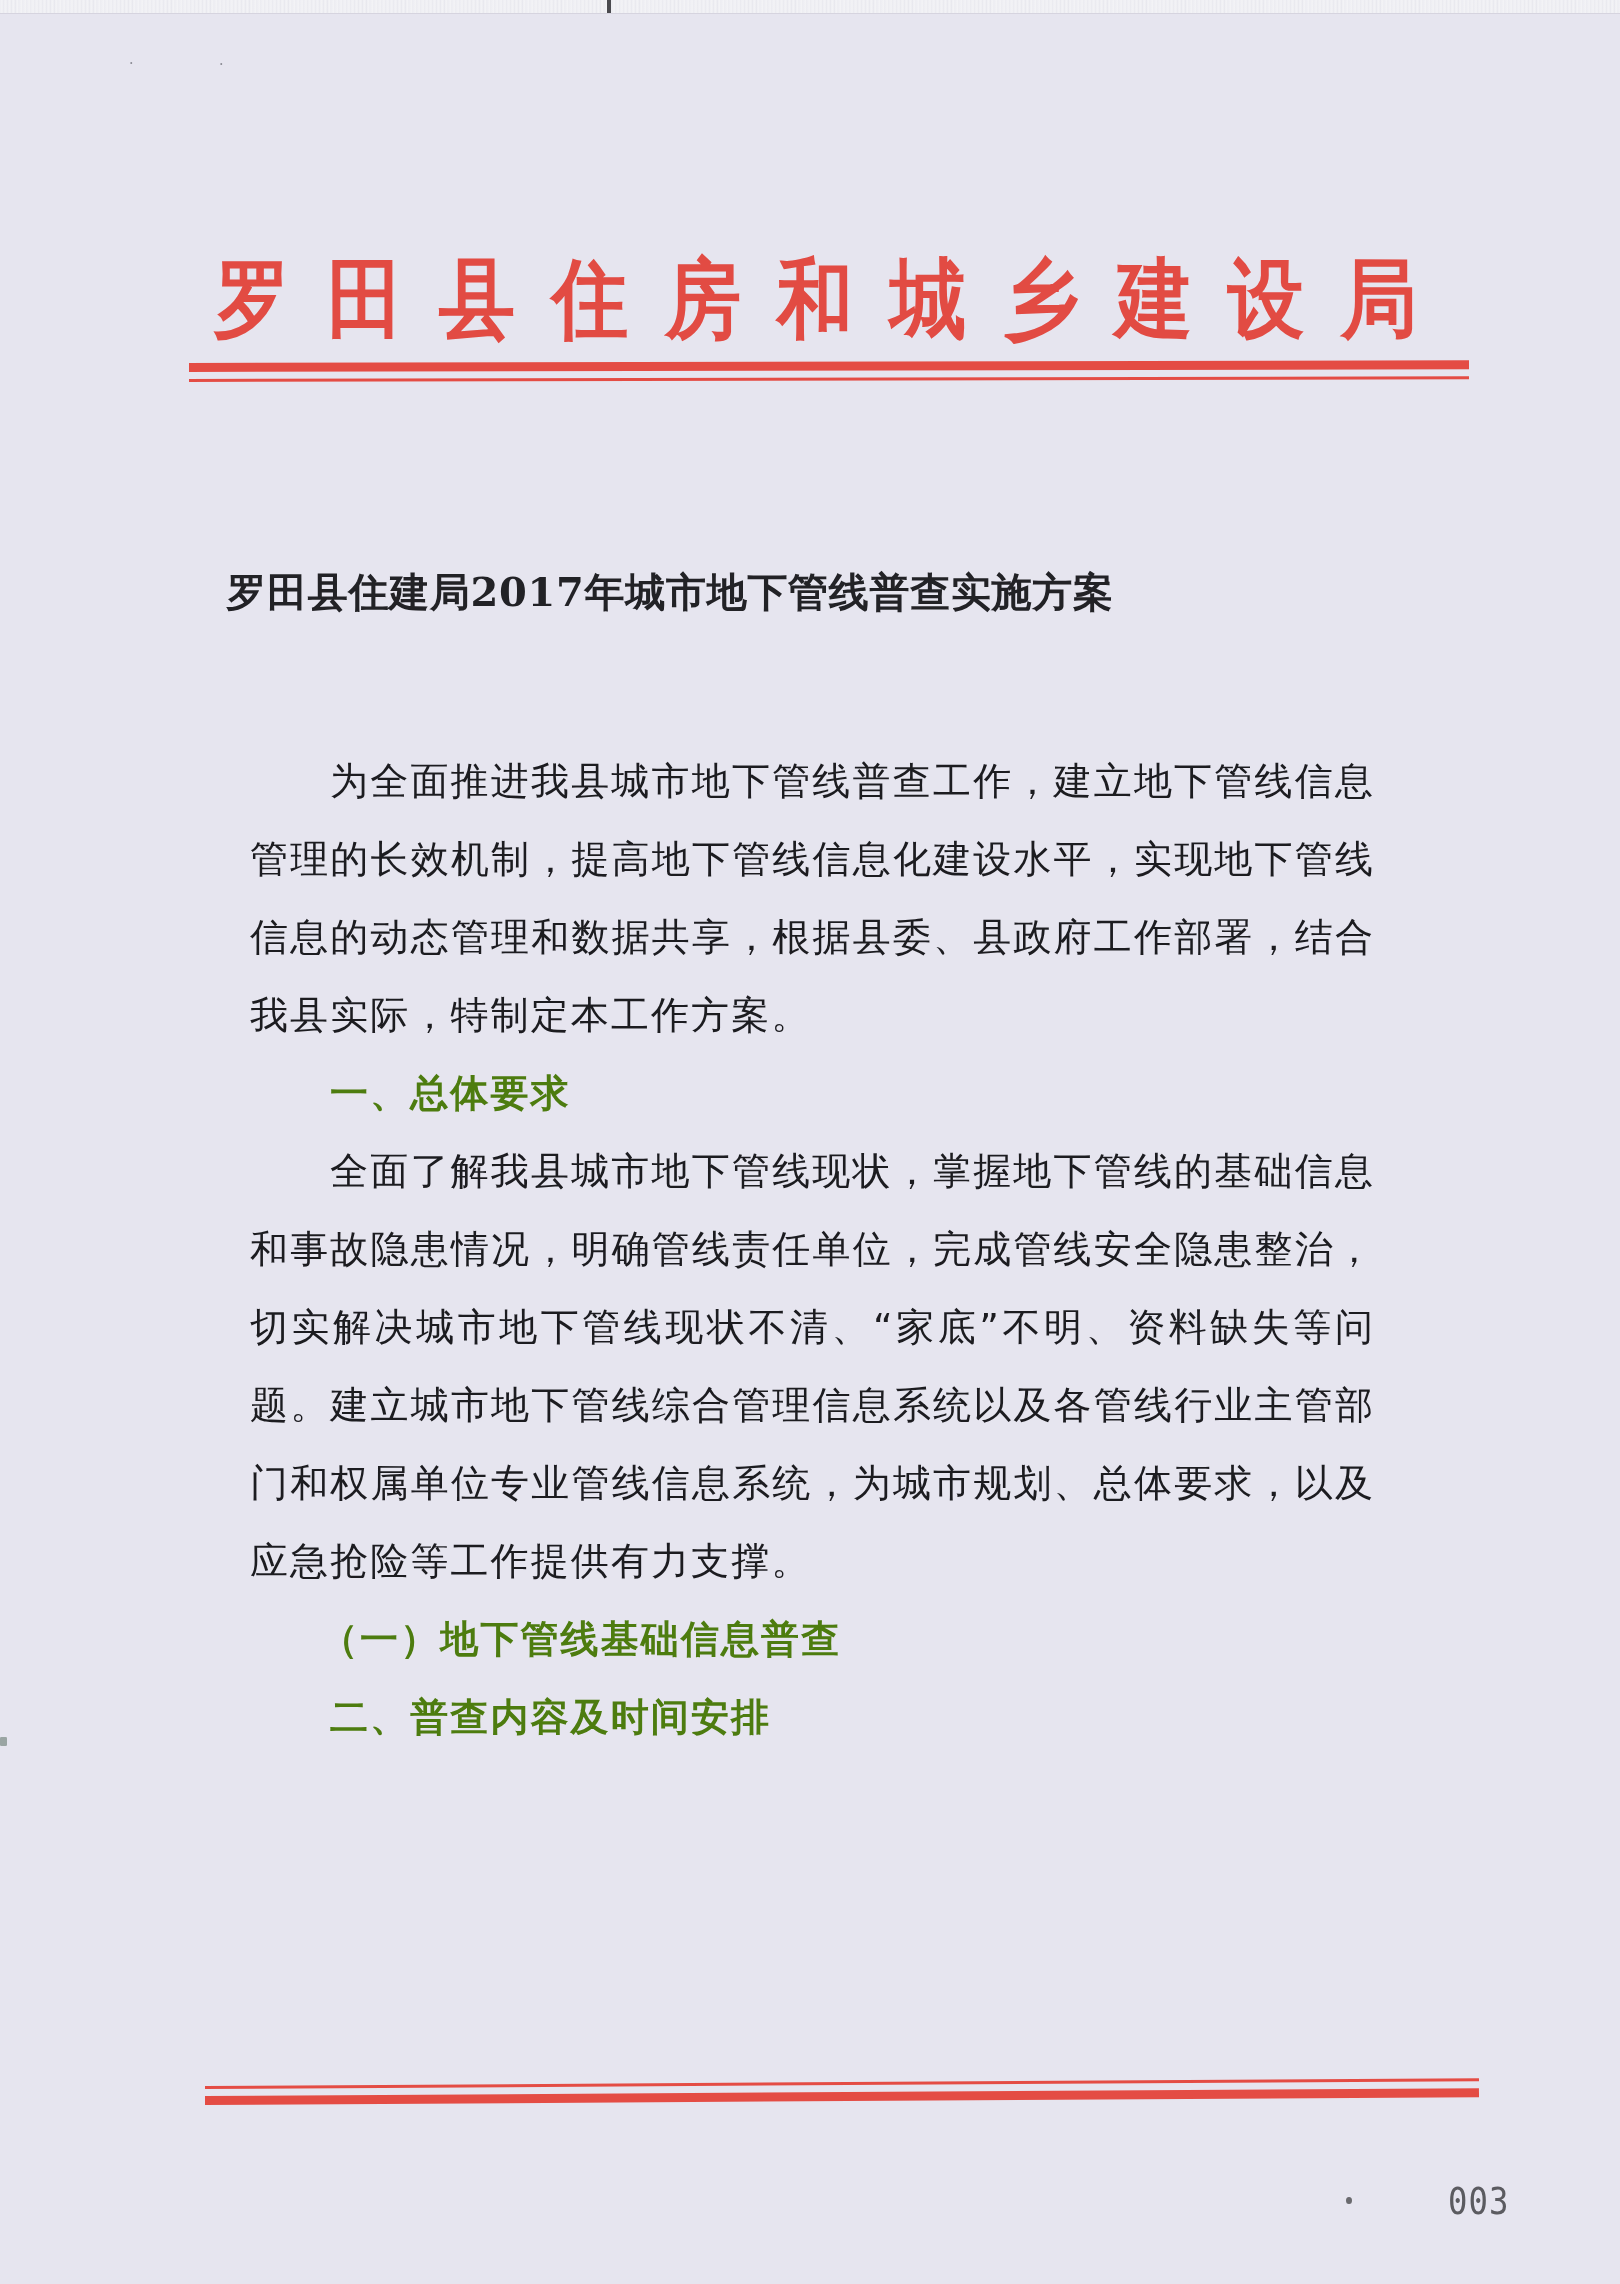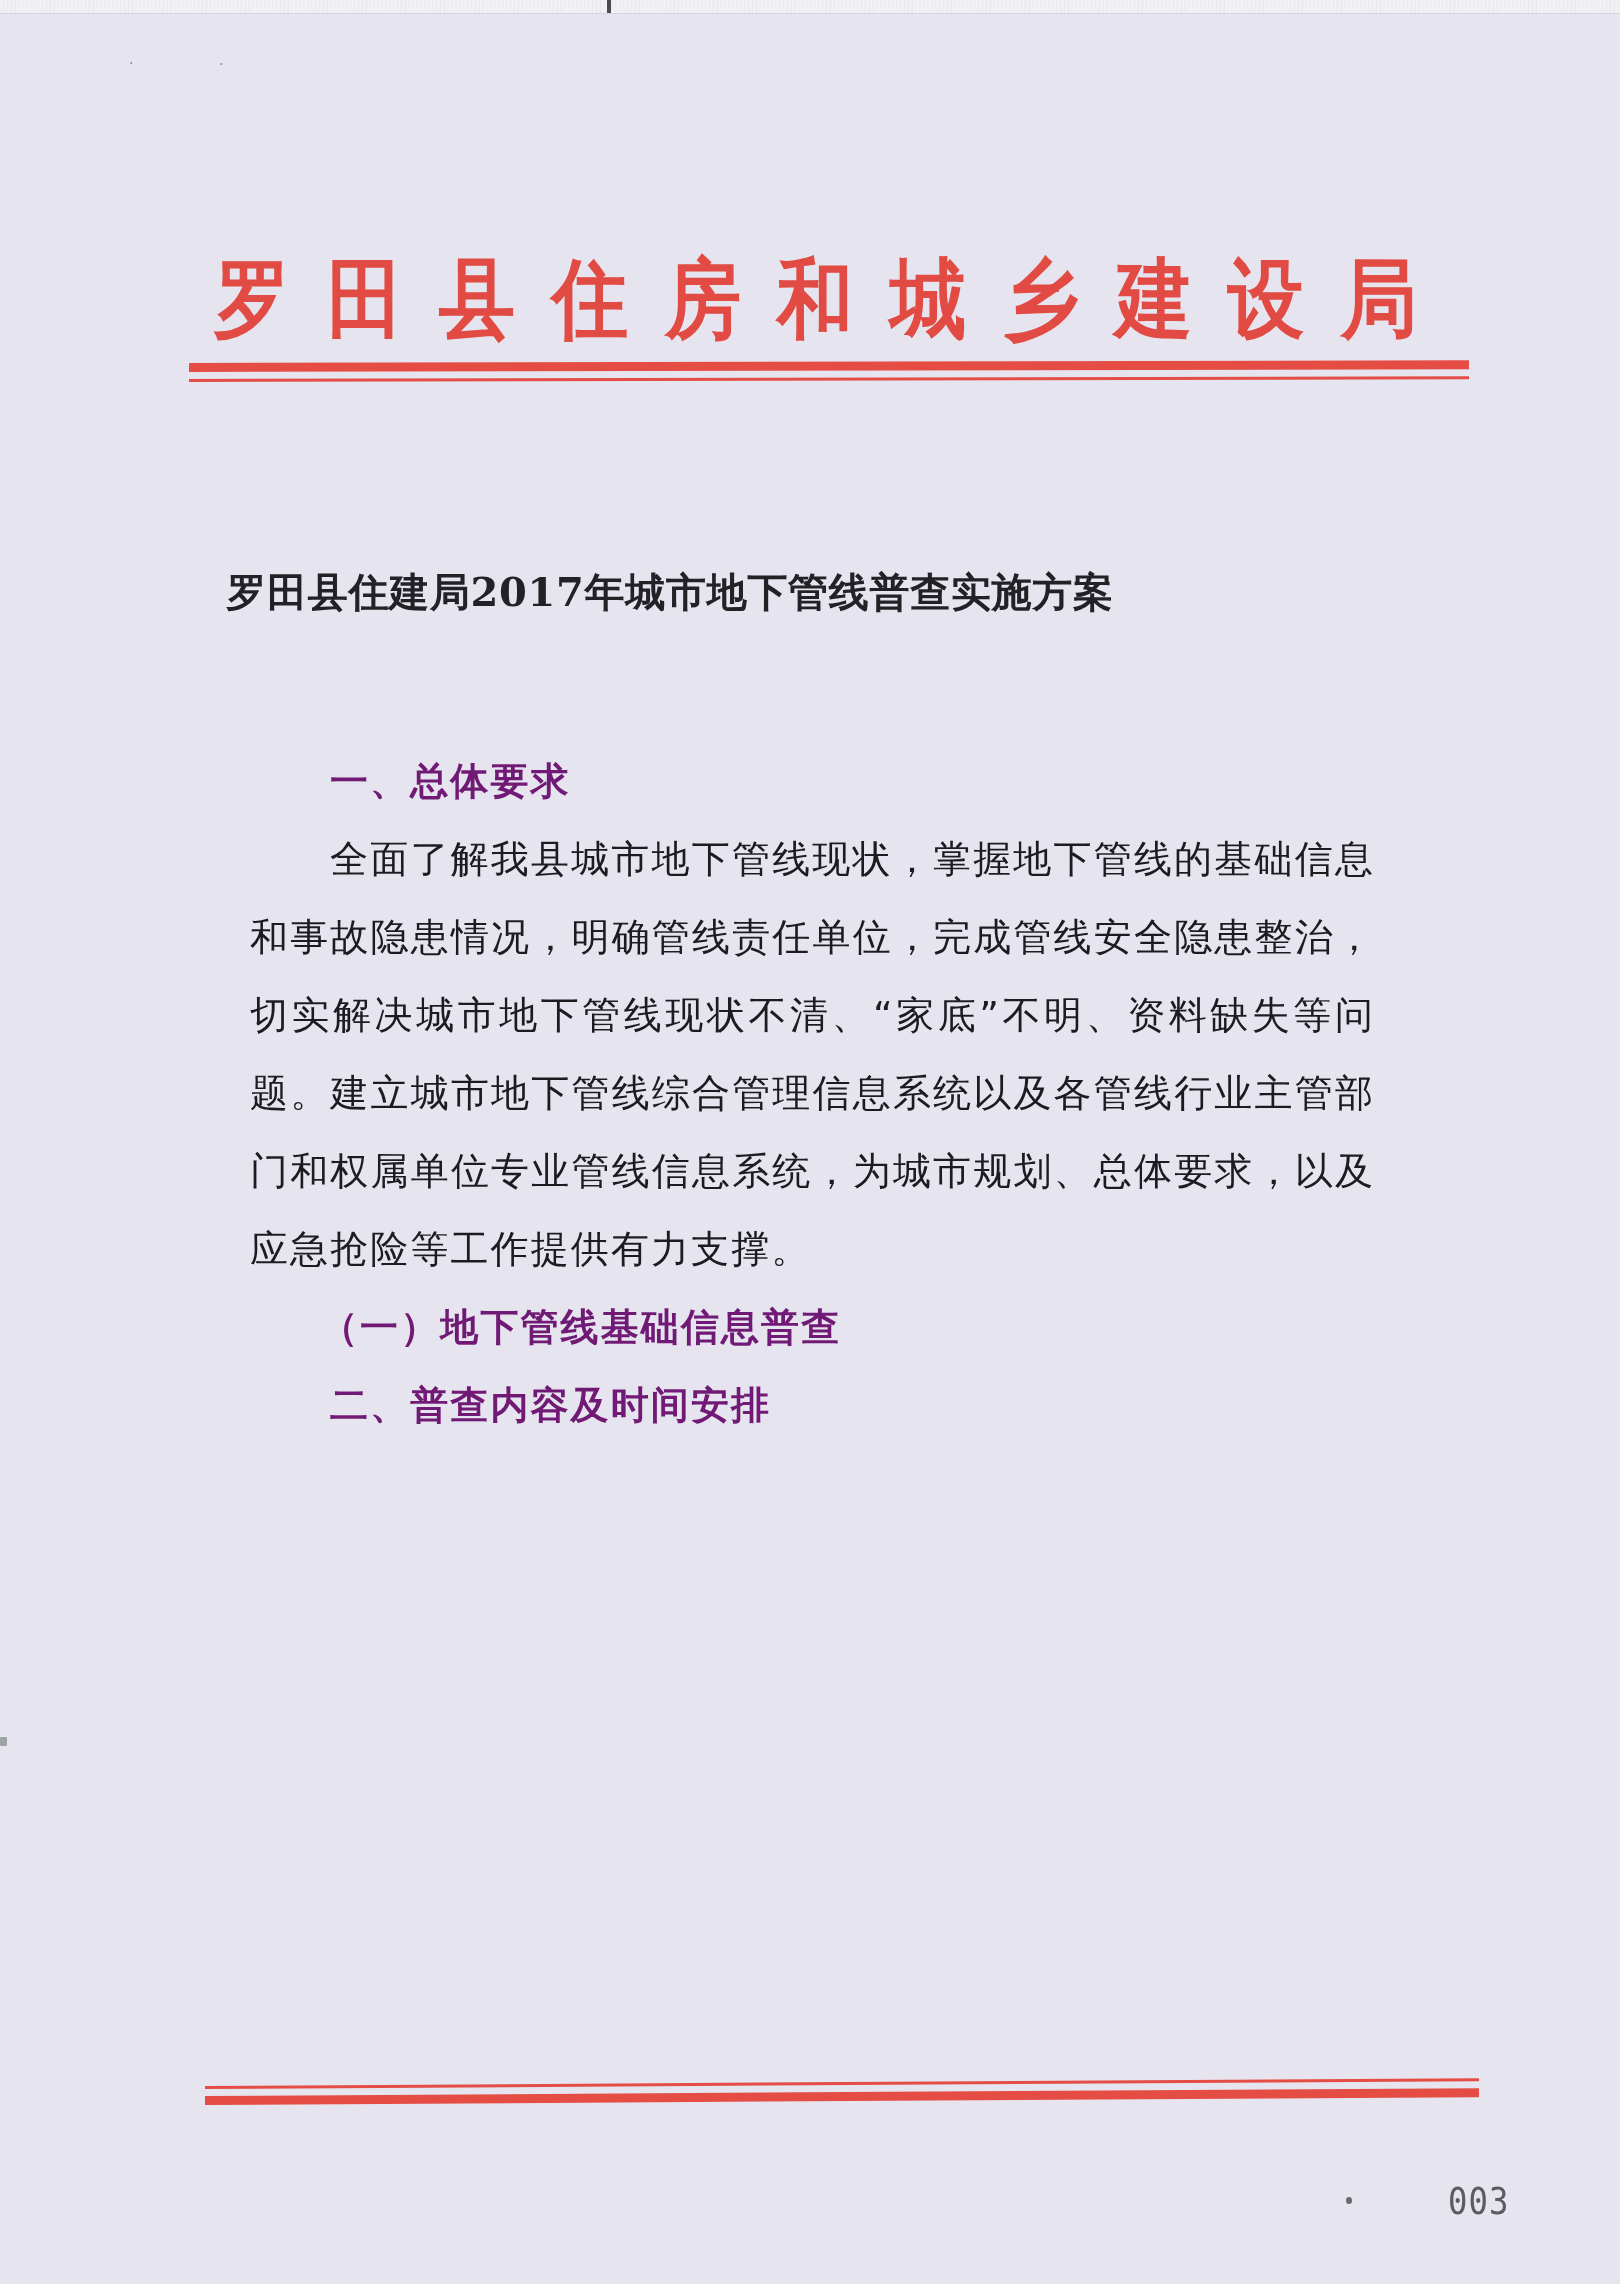--- a/index.html
+++ b/index.html
@@ -99,21 +99,21 @@
     }
     .para {
       margin: 0;
       text-indent: 80px;
     }
     .heading {
       margin: 0;
       text-indent: 80px;
       font-family: Liberation Sans, sans-serif;
       font-weight: bold;
-      color: #701a75;
+      color: #4d7c0f;
     }
     .heading.sub {
       text-indent: 70px;
     }
 
     .page-dot {
       position: absolute;
       left: 1346px; top: 2197px;
       width: 5.9px; height: 7.2px;
       background: #6a6a6e;
@@ -152,20 +152,21 @@
   <span class="letterhead-char">建</span>
   <span class="letterhead-char">设</span>
   <span class="letterhead-char">局</span>
 </div>
 <div class="red-line top-thick"></div>
 <div class="red-line top-thin"></div>
 
 <div class="doc-title">罗田县住建局2017年城市地下管线普查实施方案</div>
 
 <div class="body-text">
+  <p class="para">为全面推进我县城市地下管线普查工作，建立地下管线信息管理的长效机制，提高地下管线信息化建设水平，实现地下管线信息的动态管理和数据共享，根据县委、县政府工作部署，结合我县实际，特制定本工作方案。</p>
   <p class="heading">一、总体要求</p>
   <p class="para">全面了解我县城市地下管线现状，掌握地下管线的基础信息和事故隐患情况，明确管线责任单位，完成管线安全隐患整治，切实解决城市地下管线现状不清、“家底”不明、资料缺失等问题。建立城市地下管线综合管理信息系统以及各管线行业主管部门和权属单位专业管线信息系统，为城市规划、总体要求，以及应急抢险等工作提供有力支撑。</p>
   <p class="heading sub">（一）地下管线基础信息普查</p>
   <p class="heading">二、普查内容及时间安排</p>
 </div>
 
 <div class="red-line bottom-thin"></div>
 <div class="red-line bottom-thick"></div>
 
 <div class="page-dot"></div>

